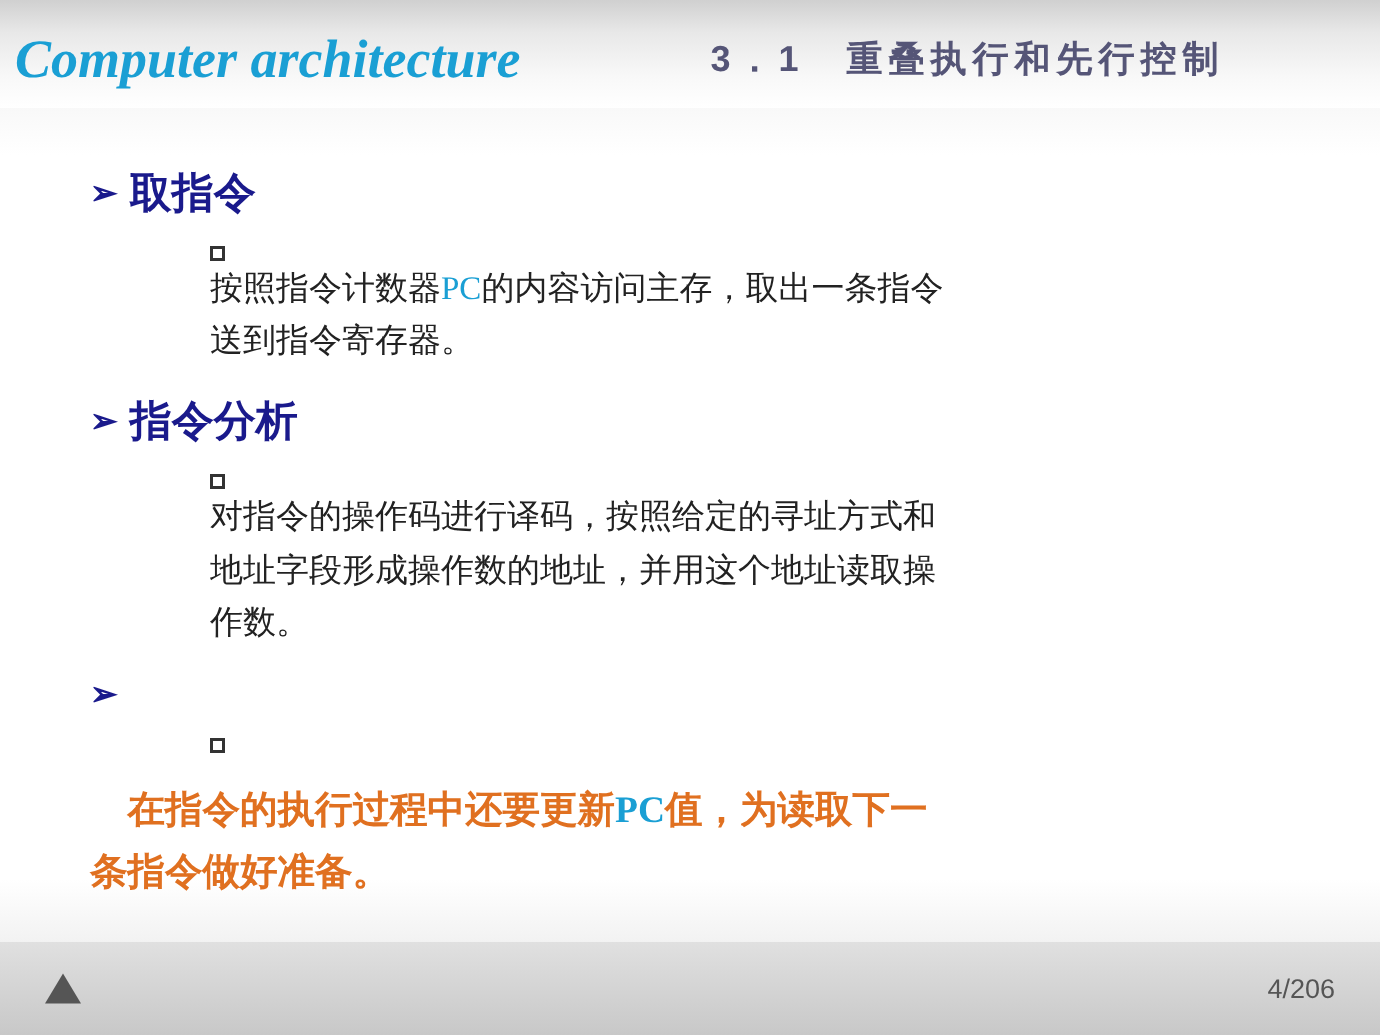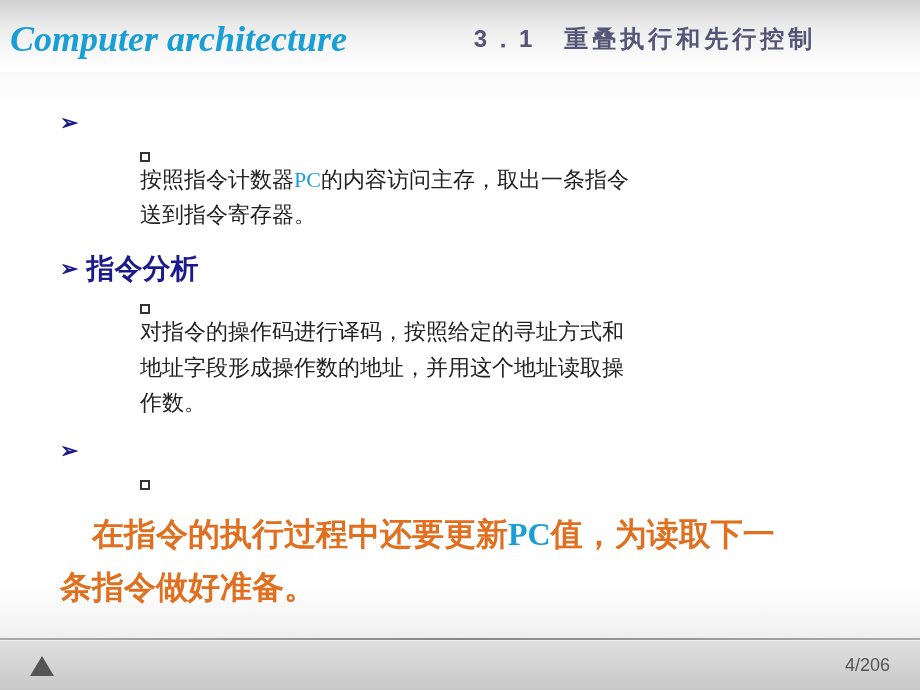--- a/index.html
+++ b/index.html
@@ -94,33 +94,33 @@
 
     .highlight-pc {
       color: #1a9fd4;
       font-family: 'Times New Roman', serif;
       font-style: normal;
       font-weight: normal;
     }
 
     .orange-text {
       color: #e07020;
-      font-size: 32px;
+      font-size: 25px;
       font-weight: bold;
       margin-top: 18px;
       line-height: 1.65;
       font-family: 'SimSun', 'STSong', serif;
     }
 
     .footer {
       position: absolute;
       bottom: 0;
       left: 0;
       right: 0;
-      height: 49px;
+      height: 62px;
       background: linear-gradient(to bottom, #e0e0e0 0%, #c8c8c8 100%);
       display: flex;
       align-items: center;
       justify-content: space-between;
       padding: 0 30px;
     }
 
     .footer-triangle {
       width: 0;
       height: 0;
@@ -149,20 +149,21 @@
 
 <div class="header">
   <div class="app-title">Computer architecture</div>
   <div class="slide-title">3．1　重叠执行和先行控制</div>
 </div>
 
 <div class="main-content">
 
   <div class="bullet-level1">
     <span class="arrow-marker">➢</span>
+    <span class="bullet-level1-text">取指令</span>
   </div>
   <div class="bullet-level2">
     <div class="square-marker"></div>
     <div class="bullet-level2-text">
       按照指令计数器<span class="highlight-pc">PC</span>的内容访问主存，取出一条指令<br>送到指令寄存器。
     </div>
   </div>
 
   <div class="bullet-level1">
     <span class="arrow-marker">➢</span>

